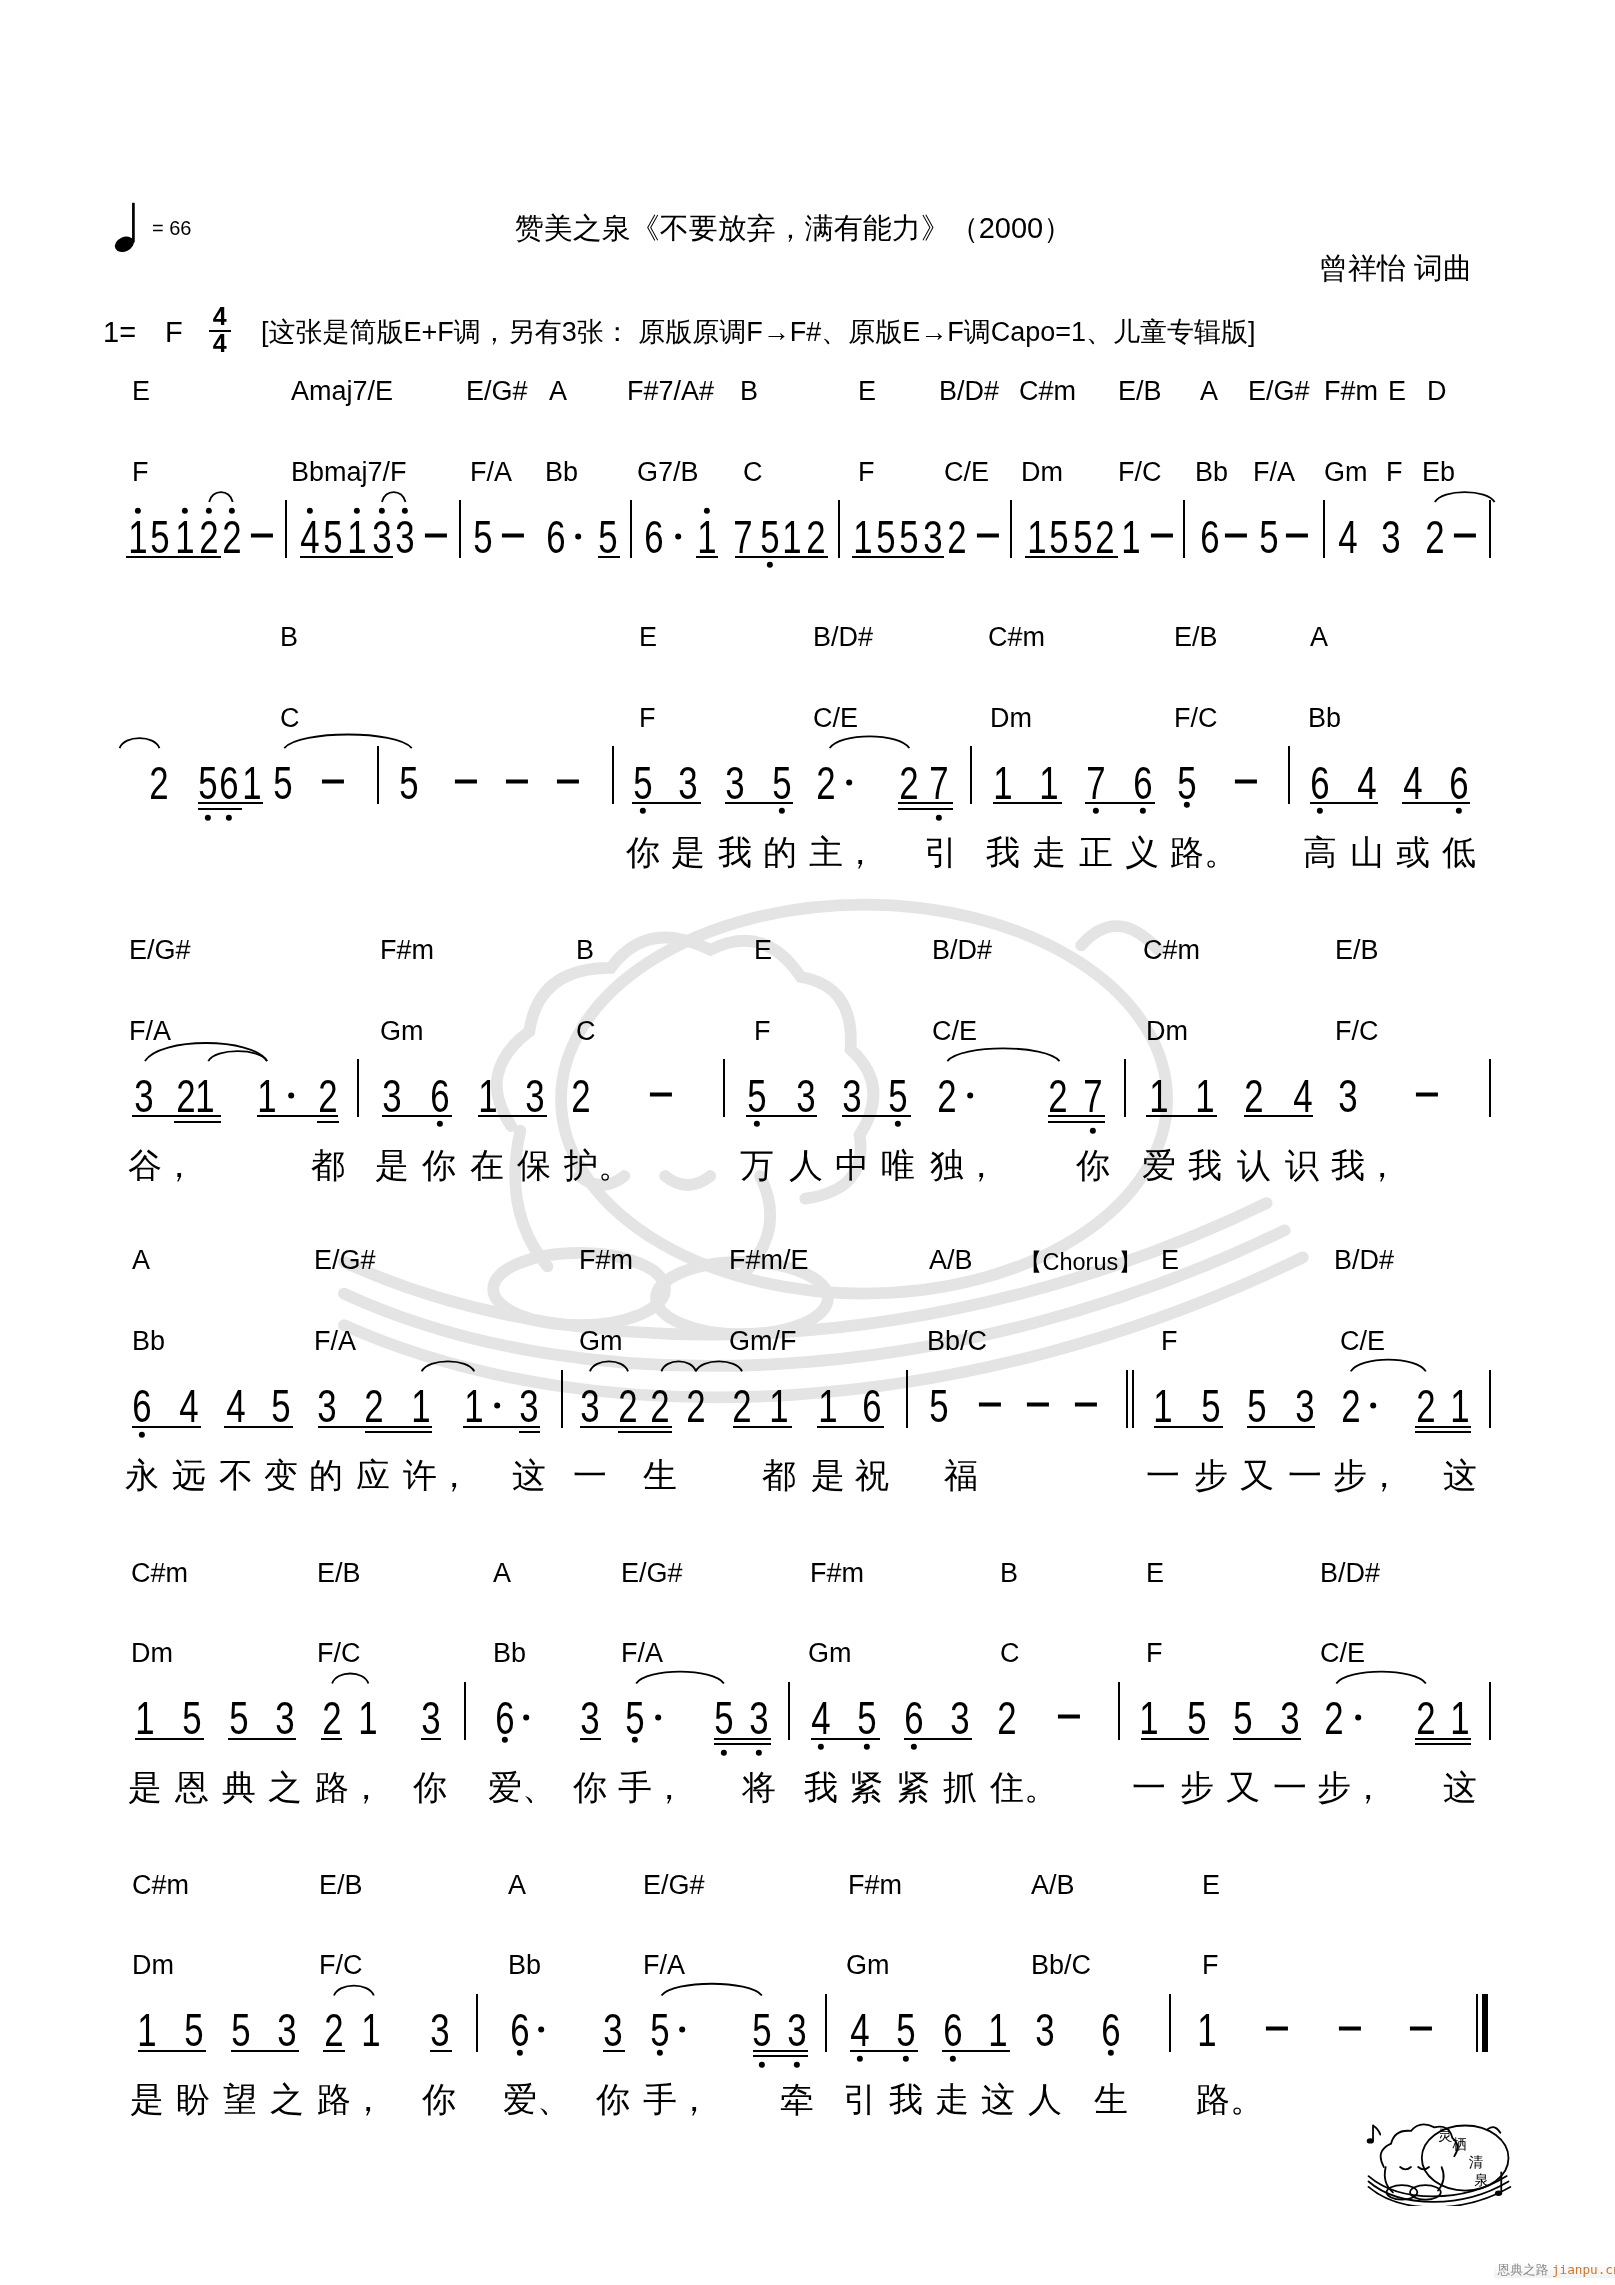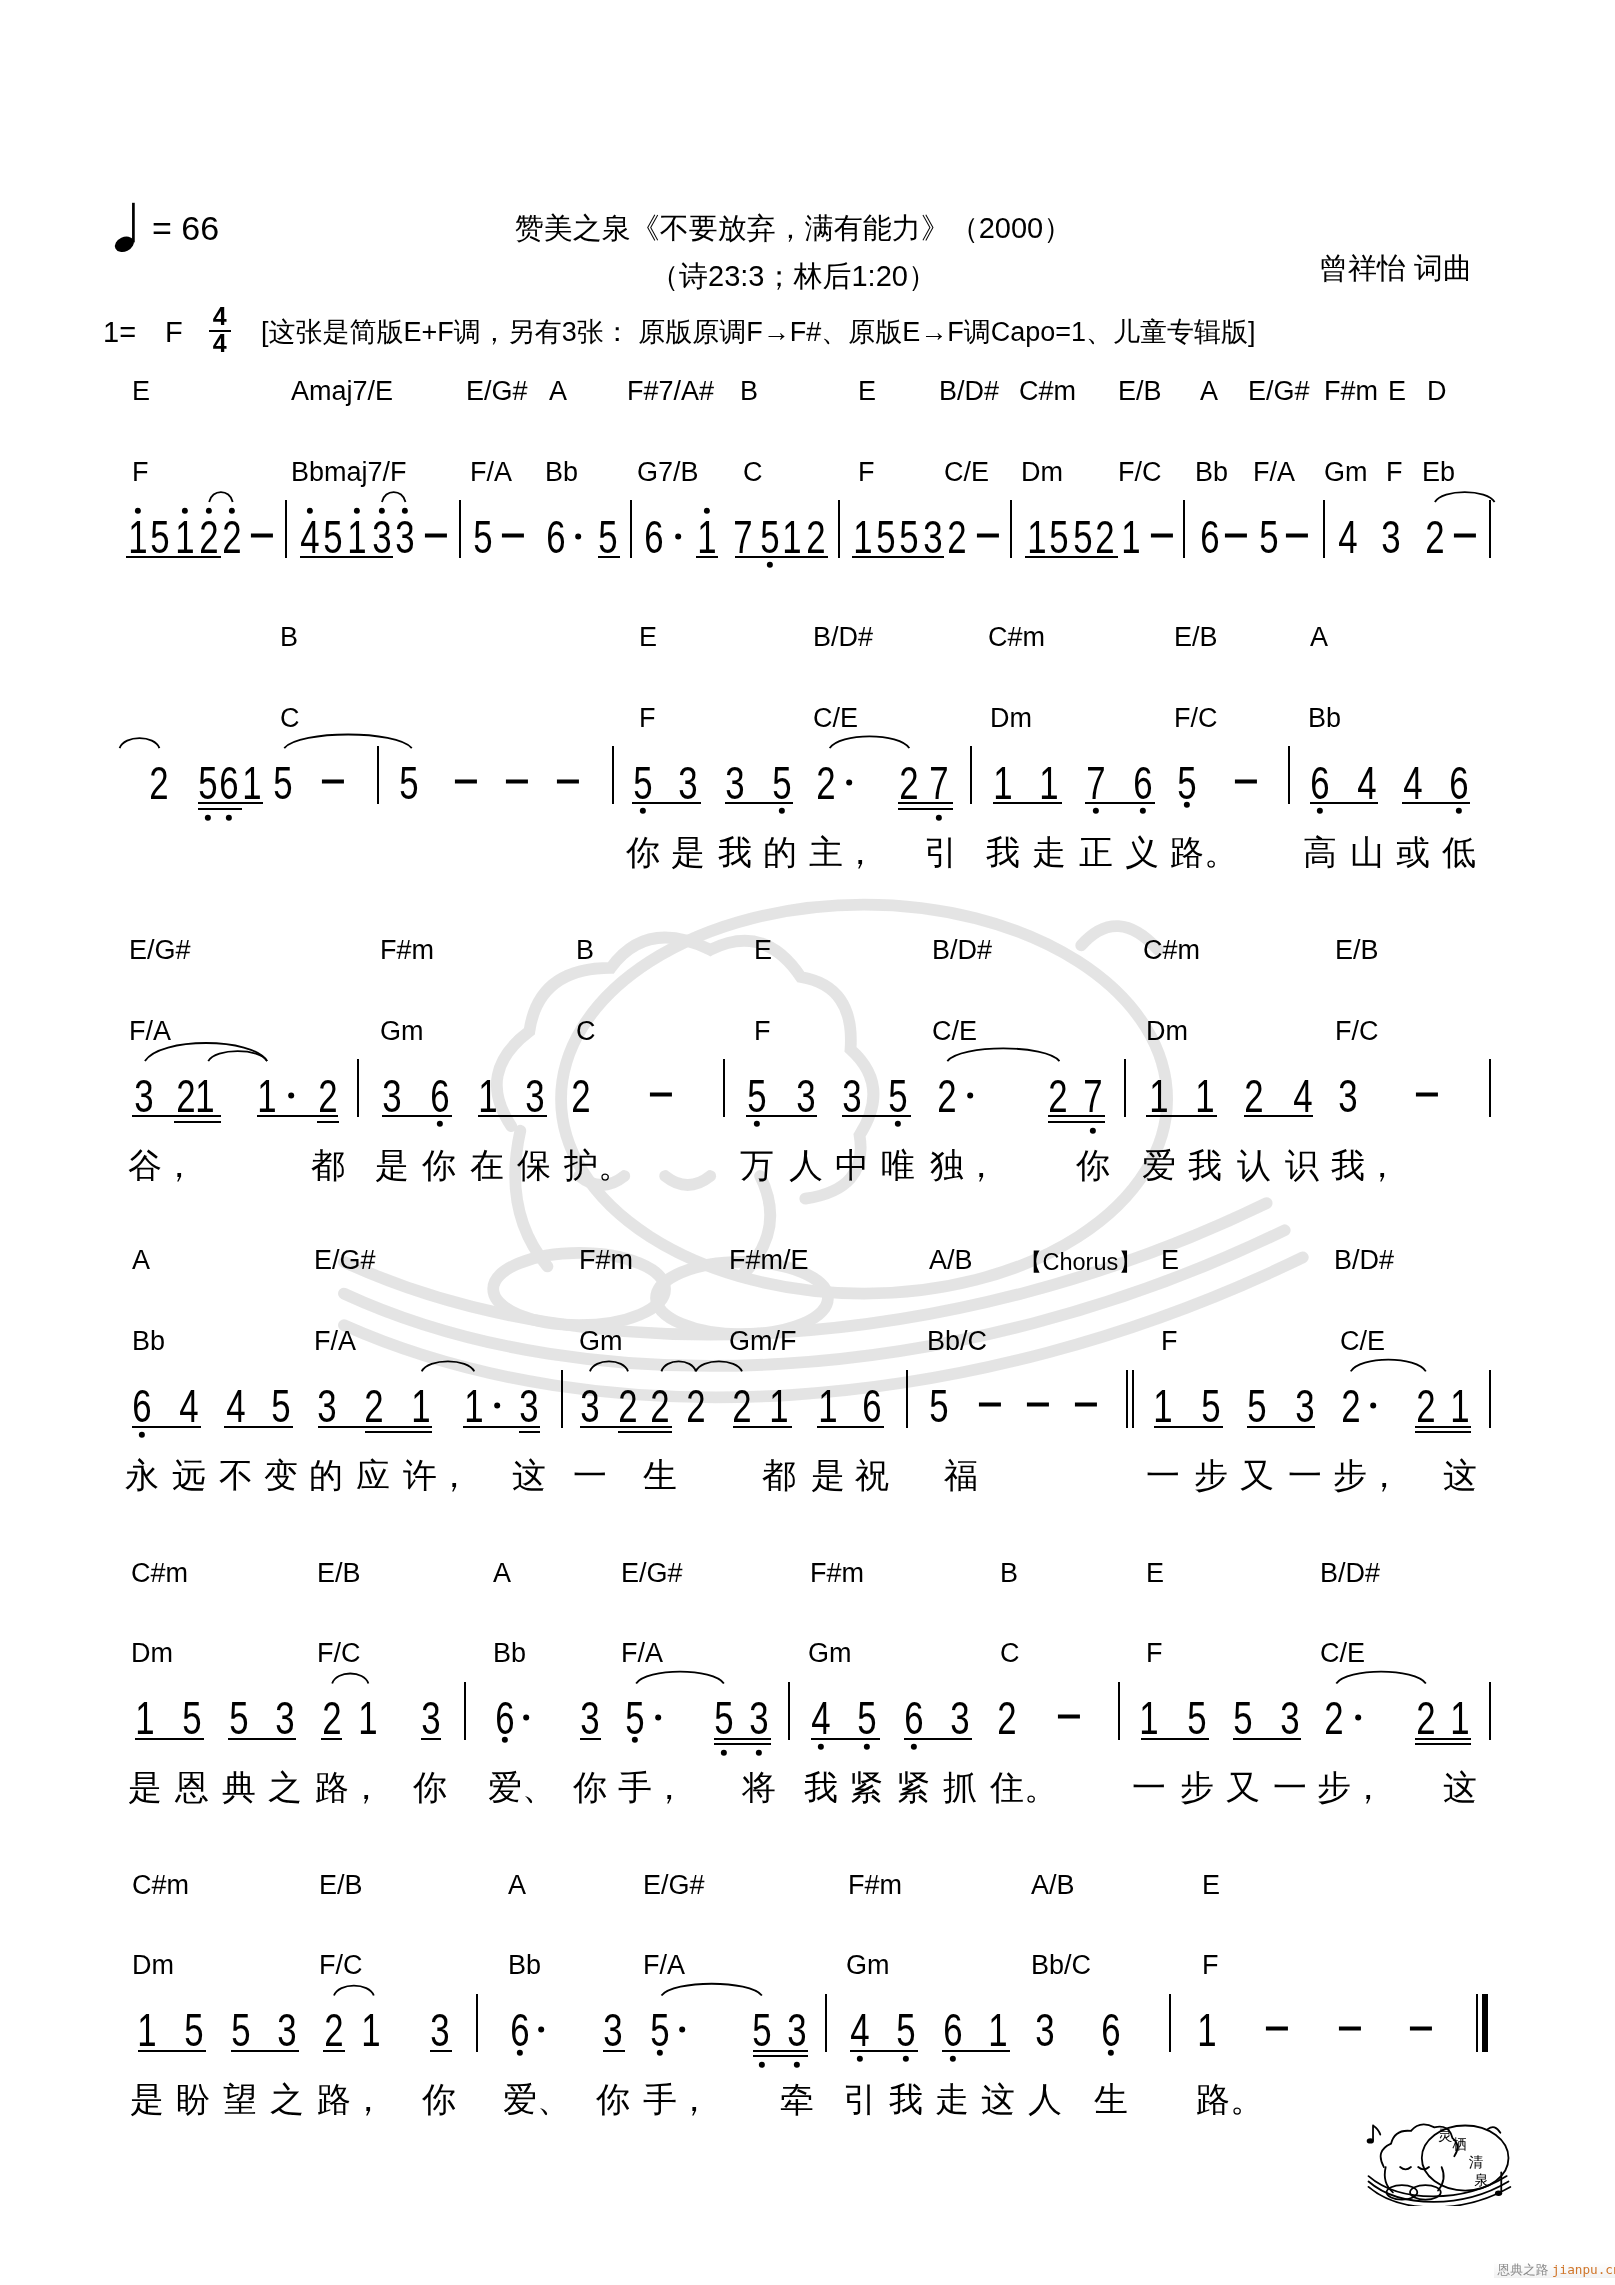--- a/index.html
+++ b/index.html
@@ -4,21 +4,21 @@
 <style>
   html,body{margin:0;padding:0;background:#fff;}
   #page{position:relative;width:1616px;height:2285px;overflow:hidden;background:#fff;color:#000;font-family:"Liberation Sans",sans-serif;}
   .abs{position:absolute;white-space:nowrap;}
   #bg-watermark{position:absolute;left:0;top:0;width:1616px;height:2285px;pointer-events:none;}
   .title{left:0;width:1587px;text-align:center;top:134px;font-size:63px;line-height:65px;font-weight:bold;}
   .centered{left:0;width:1587px;text-align:center;font-size:29px;line-height:31px;}
   .subtitle{top:213px;}
   .scripture{top:261px;}
   .author{left:1319px;top:253px;font-size:29px;line-height:31px;}
-  .tempo-text{left:152px;top:213px;font-size:34px;line-height:31px;}
+  .tempo-text{left:152px;top:213px;font-size:20px;line-height:31px;}
   .key-prefix{left:103px;top:317px;font-size:29px;line-height:31px;}
   .key-tonic{left:165px;top:317px;font-size:29px;line-height:31px;}
   .ts{left:208px;width:23.5px;text-align:center;font-size:25px;line-height:25px;font-weight:bold;}
   .ts-top{top:304px;} .ts-bot{top:331px;}
   .ts-line{left:209px;top:330px;width:22px;height:1.8px;background:#000;}
   .key-note{left:261px;top:318px;font-size:27px;line-height:29px;}
   .chord{position:absolute;font-size:27px;line-height:27px;white-space:nowrap;}
   .chord.section{font-size:23.5px;}
   .note{position:absolute;font-size:47px;line-height:47px;white-space:nowrap;transform:translate(-50%,-50%) scaleX(0.74);}
   .note.dash,.note.aug{color:transparent;transform:translate(-50%,-50%);}
@@ -57,21 +57,20 @@
   </svg>
 
 
   <svg class="abs" style="left:107px;top:201px;width:33px;height:54px;" viewBox="0 0 36 60">
     <line x1="29" y1="2" x2="29" y2="46" stroke="#000" stroke-width="3"></line>
     <ellipse cx="19" cy="48" rx="11" ry="8" transform="rotate(-25 19 48)" fill="#000"></ellipse>
   </svg>
   <div class="abs tempo-text">= 66</div>
 
   <div class="abs centered subtitle">赞美之泉《不要放弃，满有能力》（2000）</div>
-  <div class="abs centered scripture">（诗23:3；林后1:20）</div>
   <div class="abs author">曾祥怡 词曲</div>
 
   <div class="abs key-prefix">1=</div>
   <div class="abs key-tonic">F</div>
   <div class="abs ts ts-top">4</div>
   <div class="abs ts-line"></div>
   <div class="abs ts ts-bot">4</div>
   <div class="abs key-note">[这张是简版E+F调，另有3张： 原版原调F→F#、原版E→F调Capo=1、儿童专辑版]</div>
 
   <div id="score">

